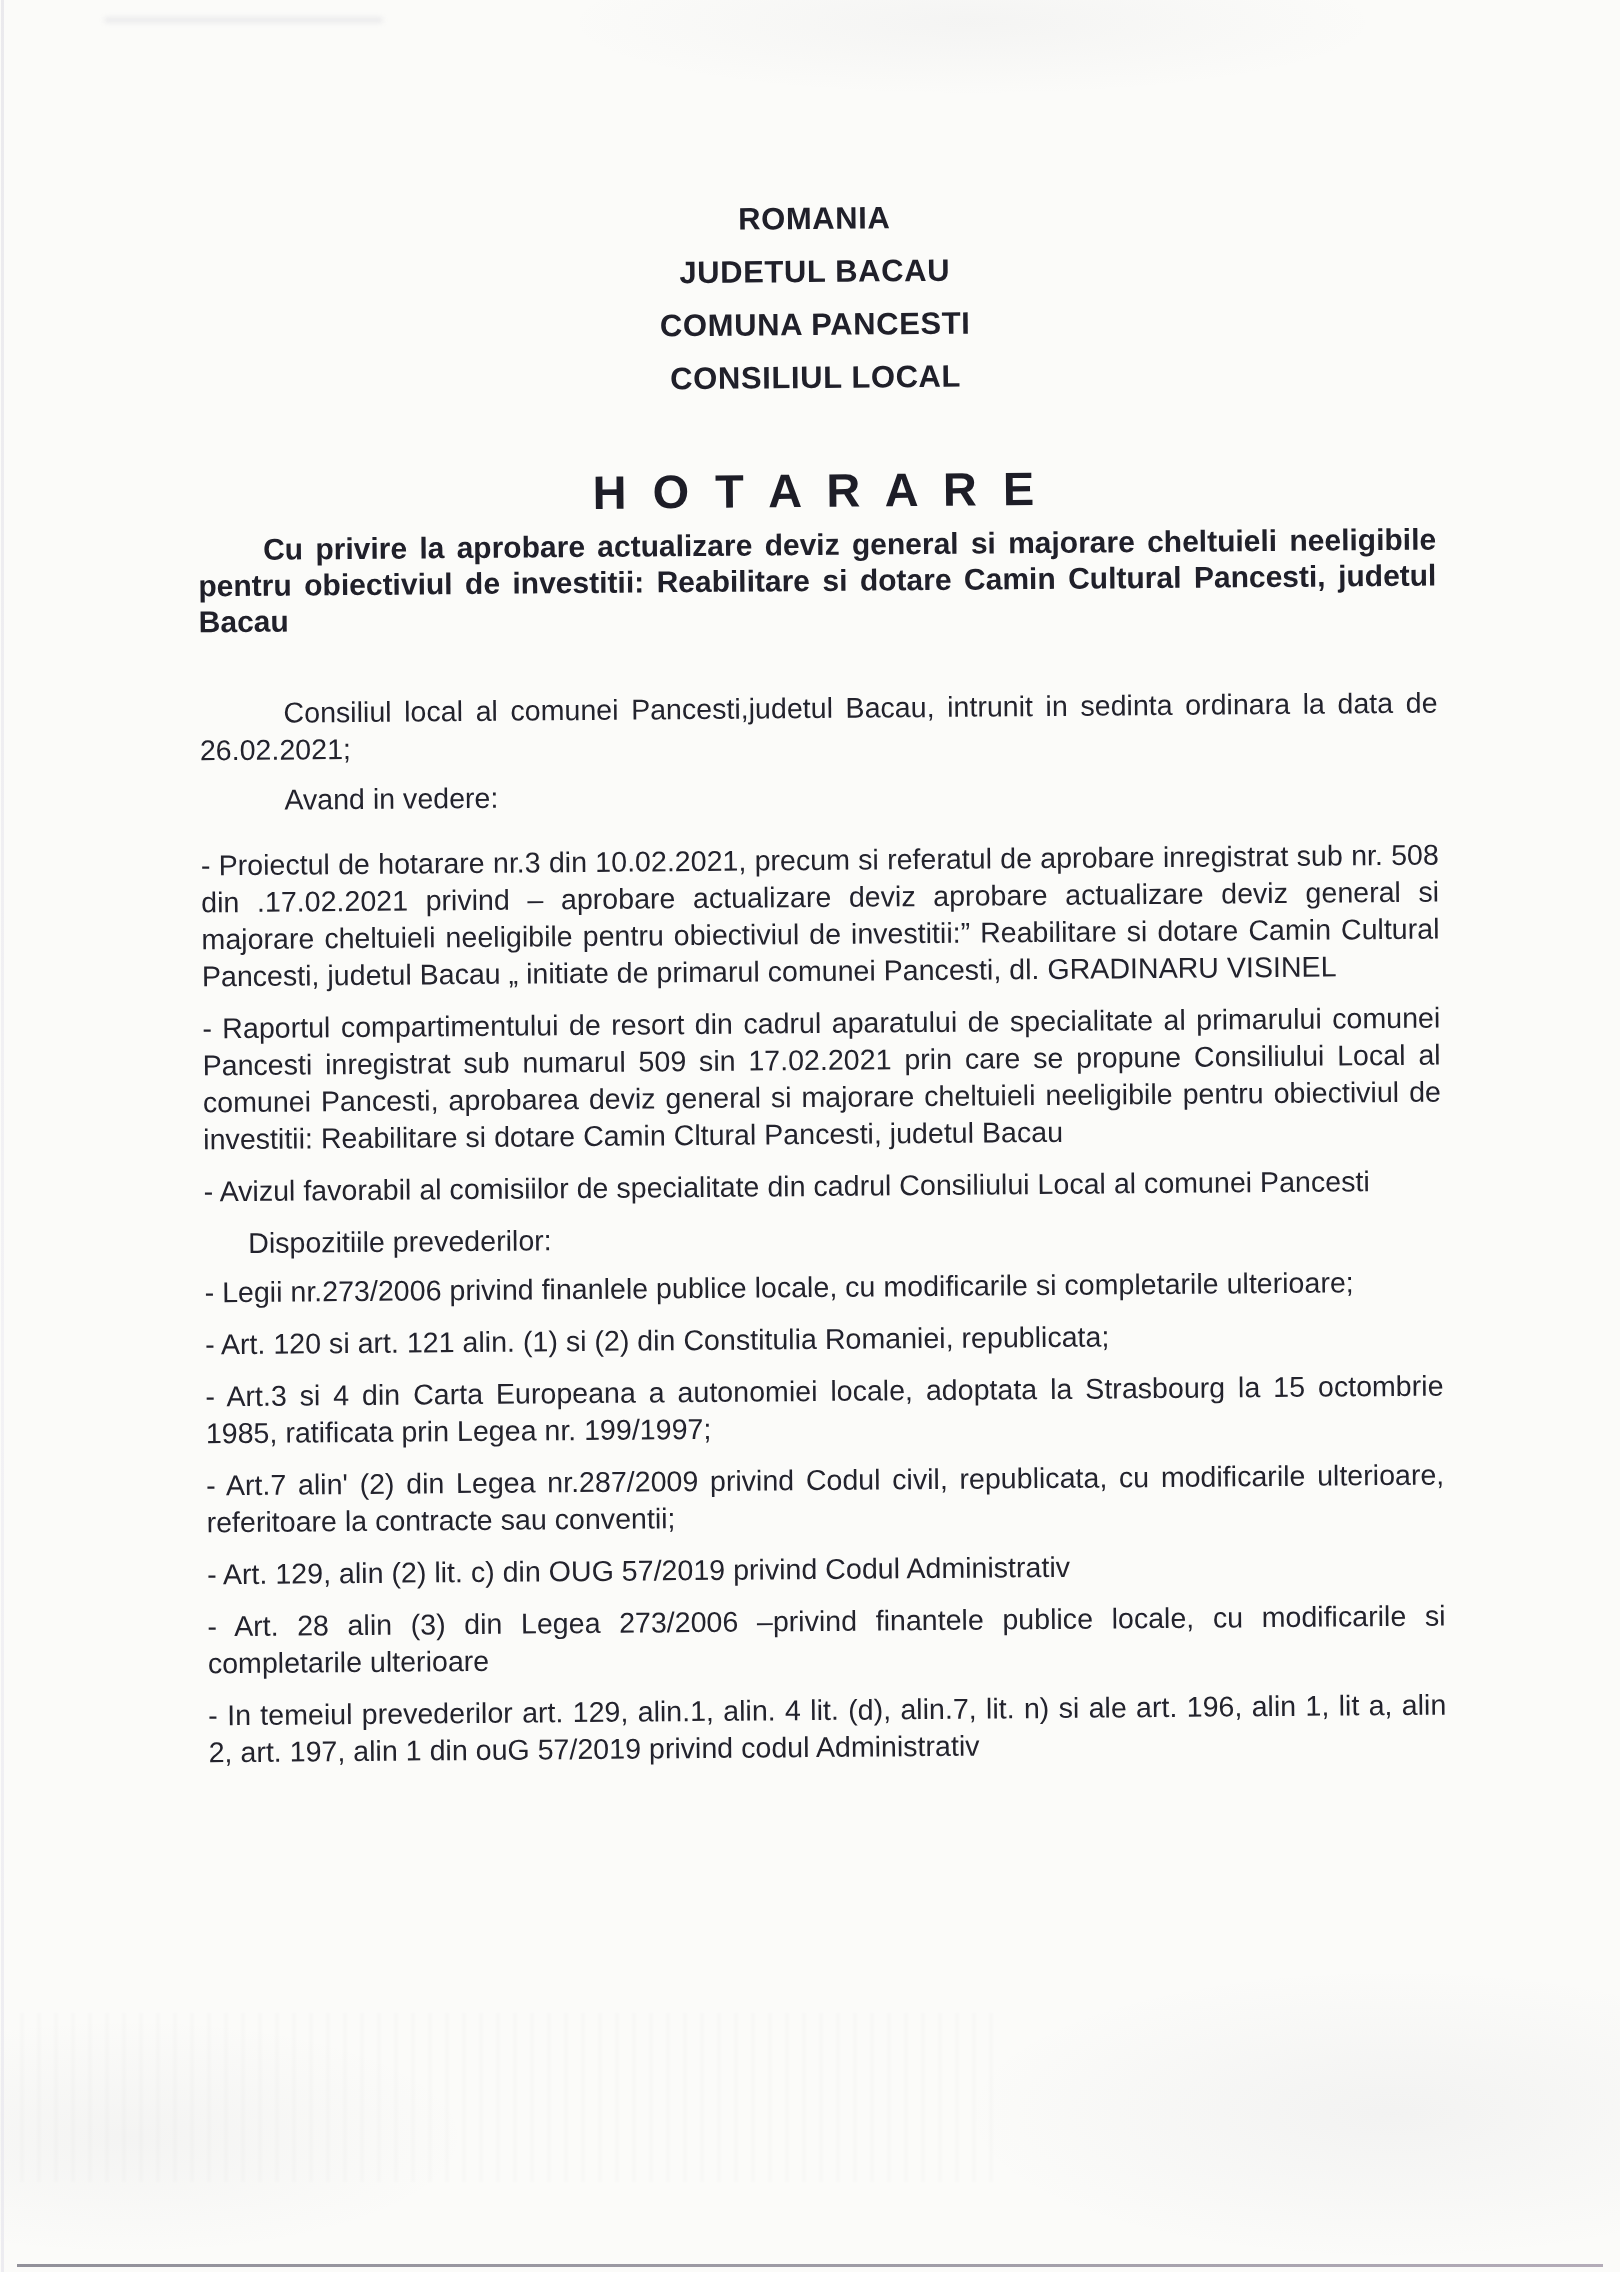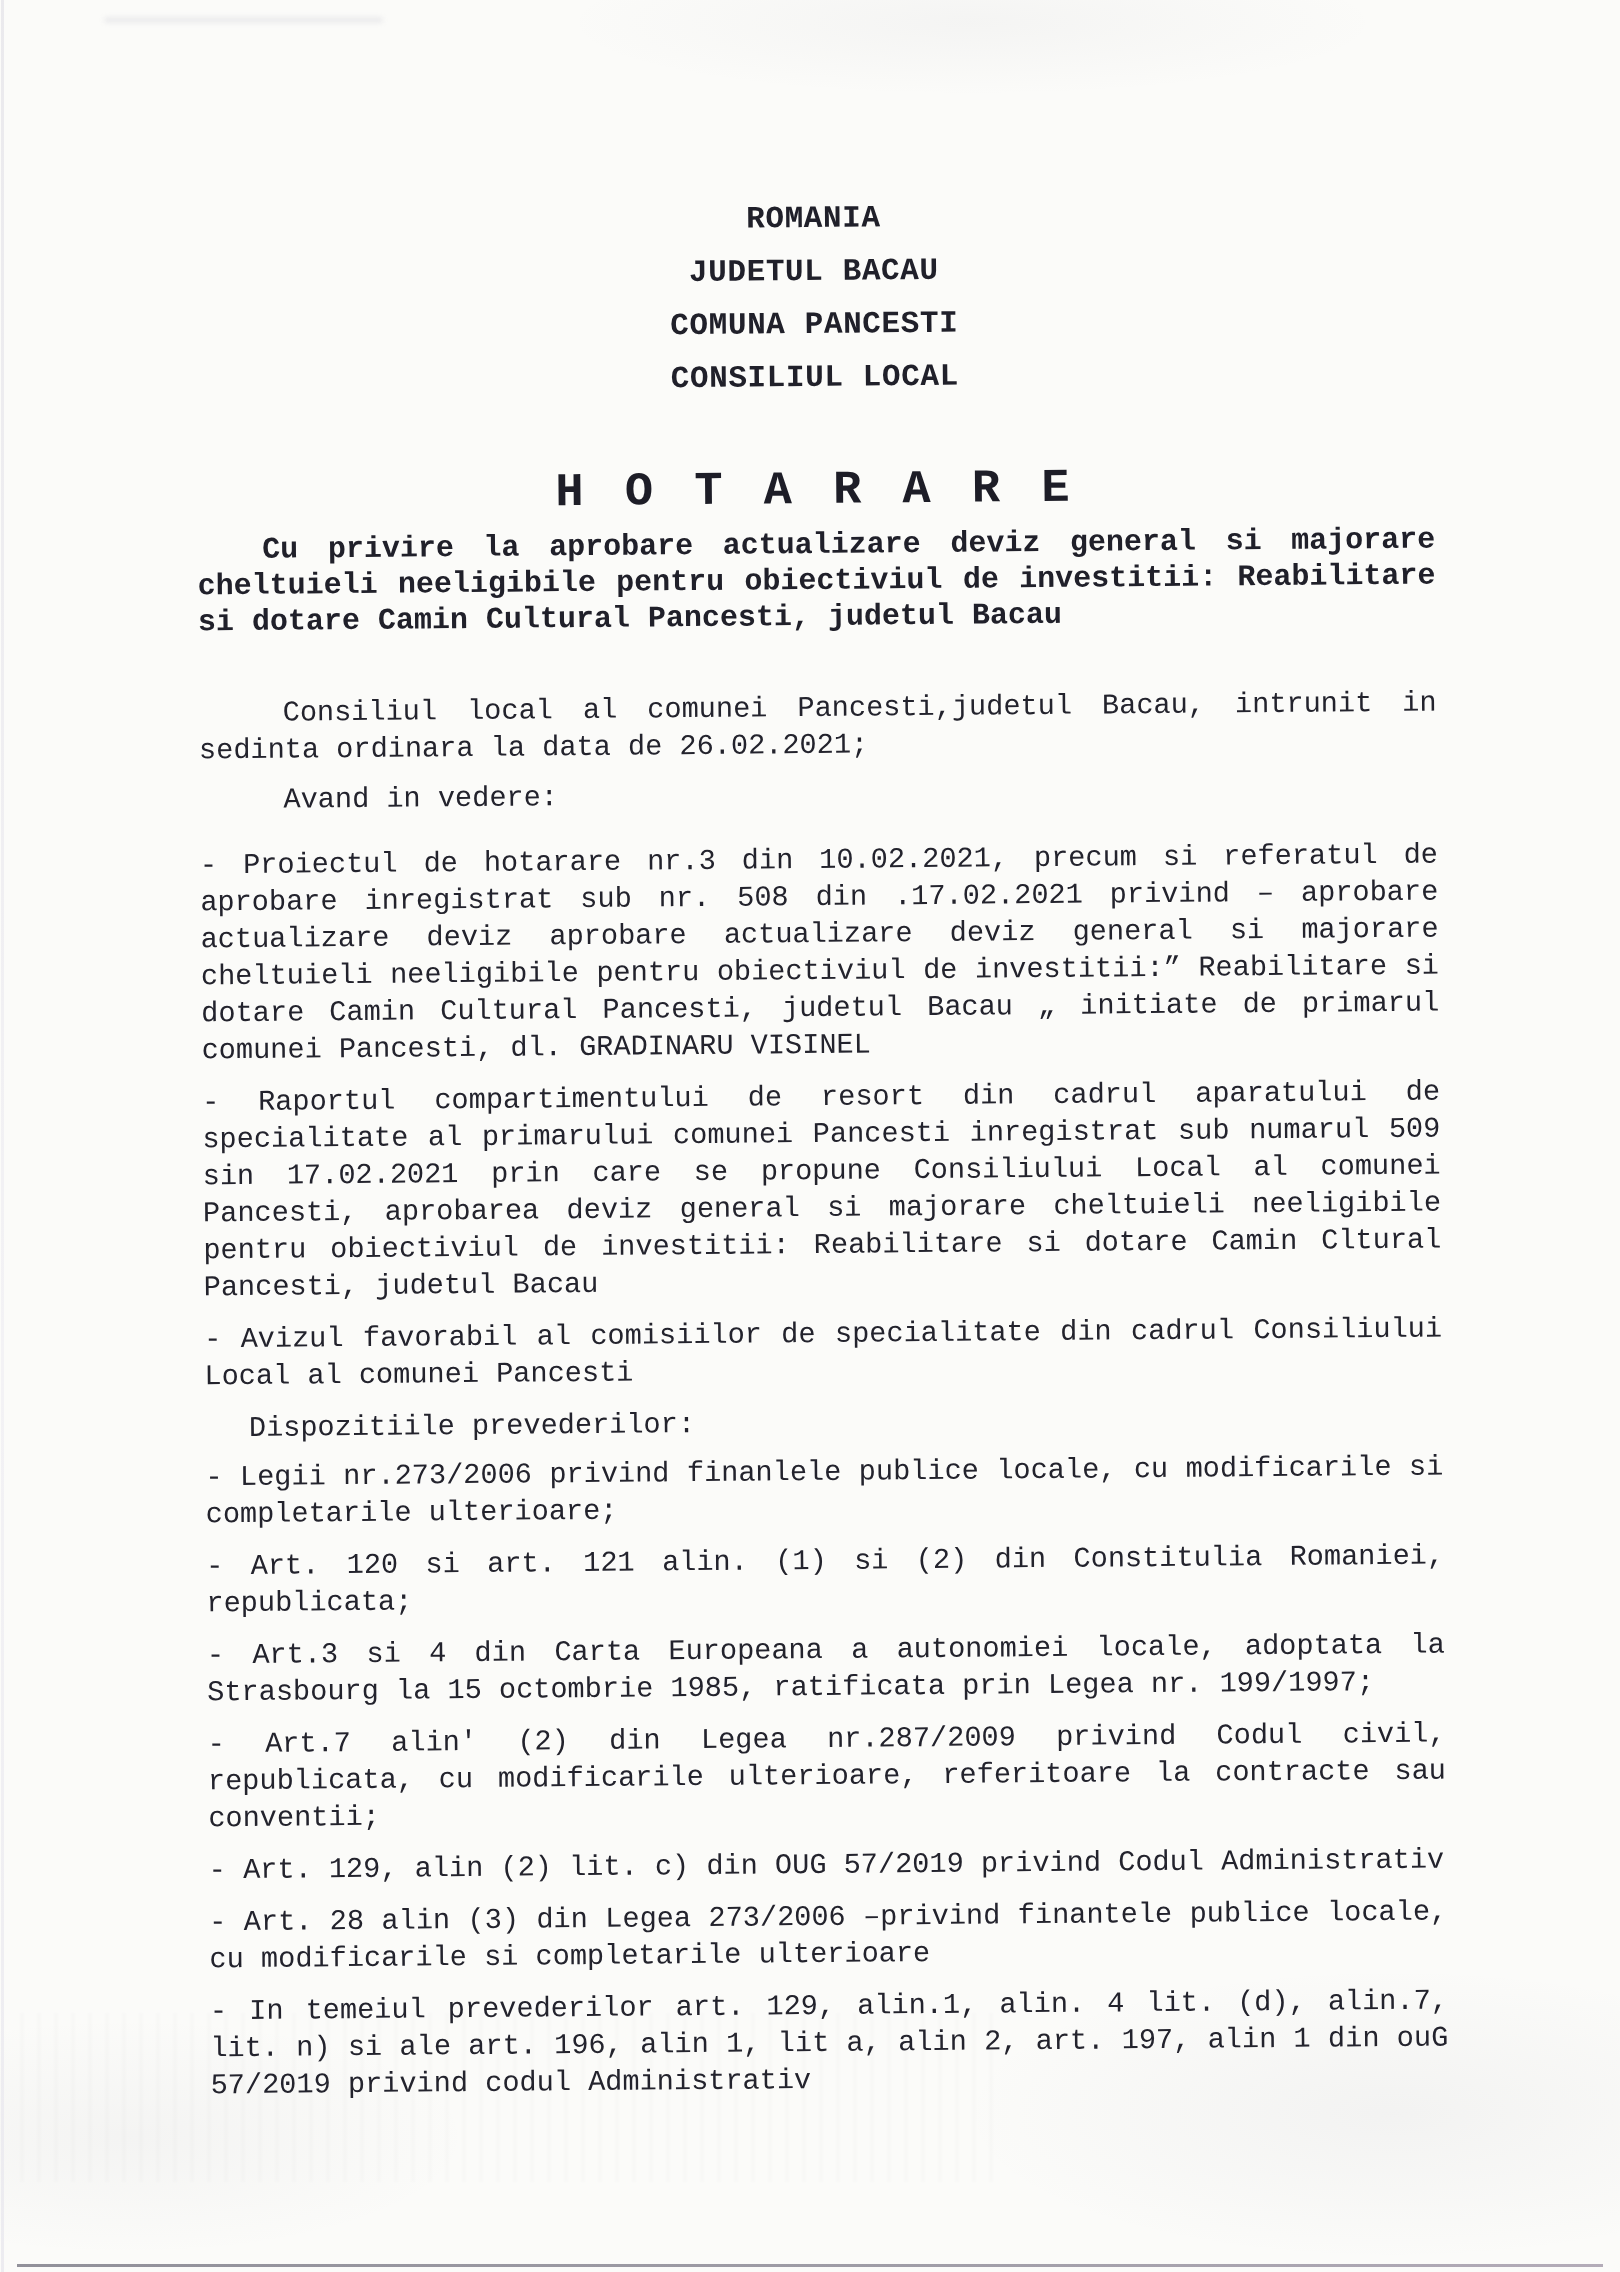--- a/index.html
+++ b/index.html
@@ -6,21 +6,21 @@
   html, body {
     margin: 0;
     padding: 0;
     background: #ffffff;
   }
   .page {
     position: relative;
     width: 1620px;
     height: 2273px;
     overflow: hidden;
-    font-family: Liberation Mono, monospace;
+    font-family: Liberation Sans, sans-serif;
     color: #23232d;
     background:
       radial-gradient(ellipse 617px 208px at 86% 93%, rgba(110,110,125,0.06), transparent 70%),
       radial-gradient(ellipse 487px 169px at 8% 94%, rgba(110,110,125,0.05), transparent 70%),
       radial-gradient(ellipse 584px 104px at 60% 1%, rgba(120,120,135,0.05), transparent 70%),
       #fbfbf9;
   }
   
   .content {
     position: absolute;

